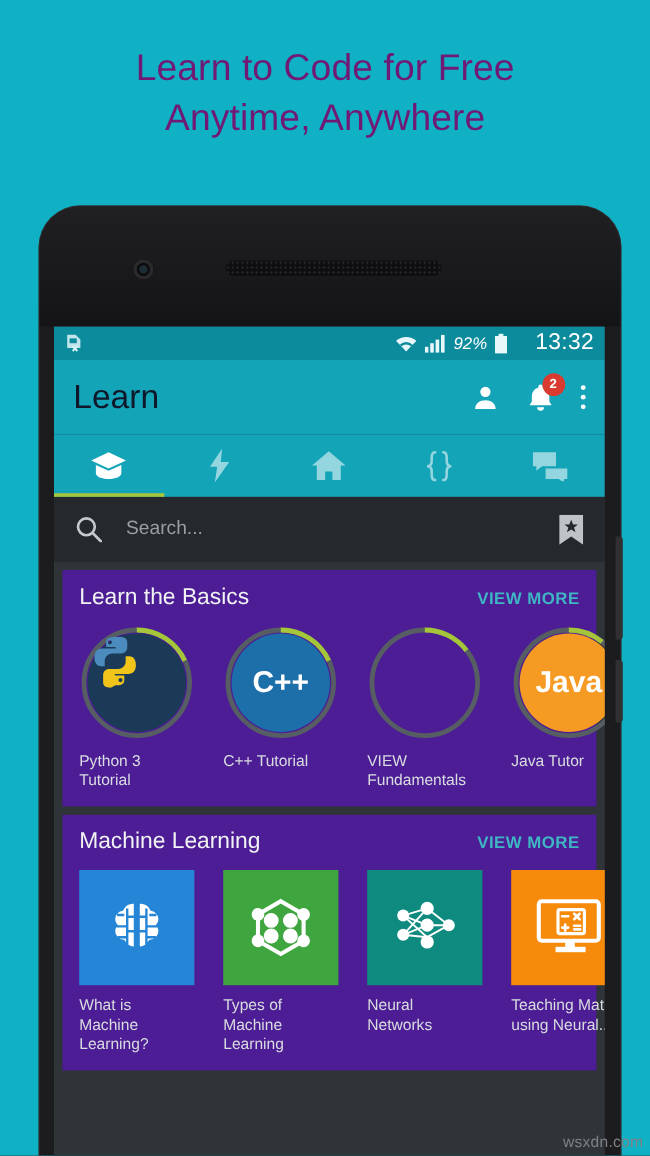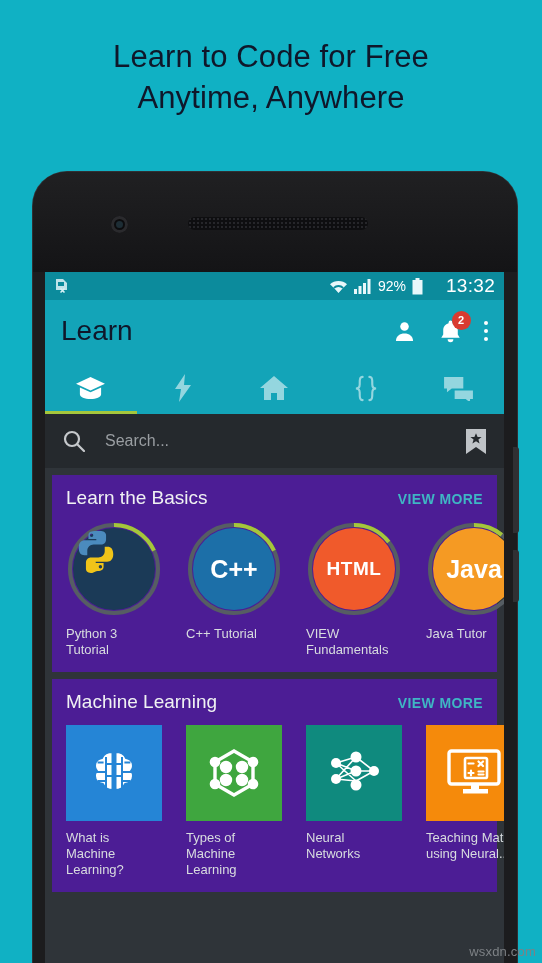--- a/index.html
+++ b/index.html
@@ -6,21 +6,21 @@
   html,body { width:542px; height:963px; overflow:hidden; }
   body {
     background:#10b1c4;
     font-family:"Liberation Sans", sans-serif;
     position:relative;
   }
 
   
   .headline {
     position:absolute; top:36px; left:0; width:542px;
-    text-align:center; color:#0f172a;
+    text-align:center; color:#701a75;
     font-size:31px; line-height:41px; font-weight:400;
     letter-spacing:0.1px;
   }
   .headline .l2 { display:block; }
 
   
   .phone {
     position:absolute; left:33px; top:172px;
     width:484px; height:830px;
     background:#1c1c1e;
@@ -64,21 +64,21 @@
 
   
   .statusbar {
     height:28px; background:#0c8b9c; color:#d9f2f6;
     display:flex; align-items:center; padding:0 9px;
     font-size:13px;
   }
   .sb-left { display:flex; align-items:center; gap:5px; }
   .sb-right { margin-left:auto; display:flex; align-items:center; gap:6px; }
   .sb-time { font-size:19px; color:#ffffff; letter-spacing:0.3px;margin-left:17px; }
-  .sb-pct { font-size:14px; color:#ffffff; }
+  .sb-pct { font-size:14px; color:#ffffff;font-style:italic; }
   svg.ic { display:block; }
 
   
   .appbar {
     height:62px; background:#13a4b8;
     display:flex; align-items:center; padding:0 16px;
   }
   .appbar-title { color:#0f172a; font-size:28px; font-weight:400; }
   .appbar-actions { margin-left:auto; display:flex; align-items:center; gap:22px; }
   .bell-wrap { position:relative; }
@@ -304,21 +304,20 @@
           </div>
           <div class="lbl">C++ Tutorial</div>
         </div>
 
         <div class="course">
           <div class="ring">
             <svg width="96" height="96" viewBox="0 0 96 96">
               <circle cx="48" cy="48" r="44" fill="none" stroke="#565d63" stroke-width="4"></circle>
               <circle cx="48" cy="48" r="44" fill="none" stroke="#a5c63b" stroke-width="4" stroke-dasharray="40 287" transform="rotate(-90 48 48)"></circle>
             </svg>
-            <div class="disc" style="background:#f05a2b;font-size:19px;letter-spacing:.5px">HTML</div>
           </div>
           <div class="lbl">VIEW Fundamentals</div>
         </div>
 
         <div class="course">
           <div class="ring">
             <svg width="96" height="96" viewBox="0 0 96 96">
               <circle cx="48" cy="48" r="44" fill="none" stroke="#565d63" stroke-width="4"></circle>
               <circle cx="48" cy="48" r="44" fill="none" stroke="#a5c63b" stroke-width="4" stroke-dasharray="30 297" transform="rotate(-90 48 48)"></circle>
             </svg>

